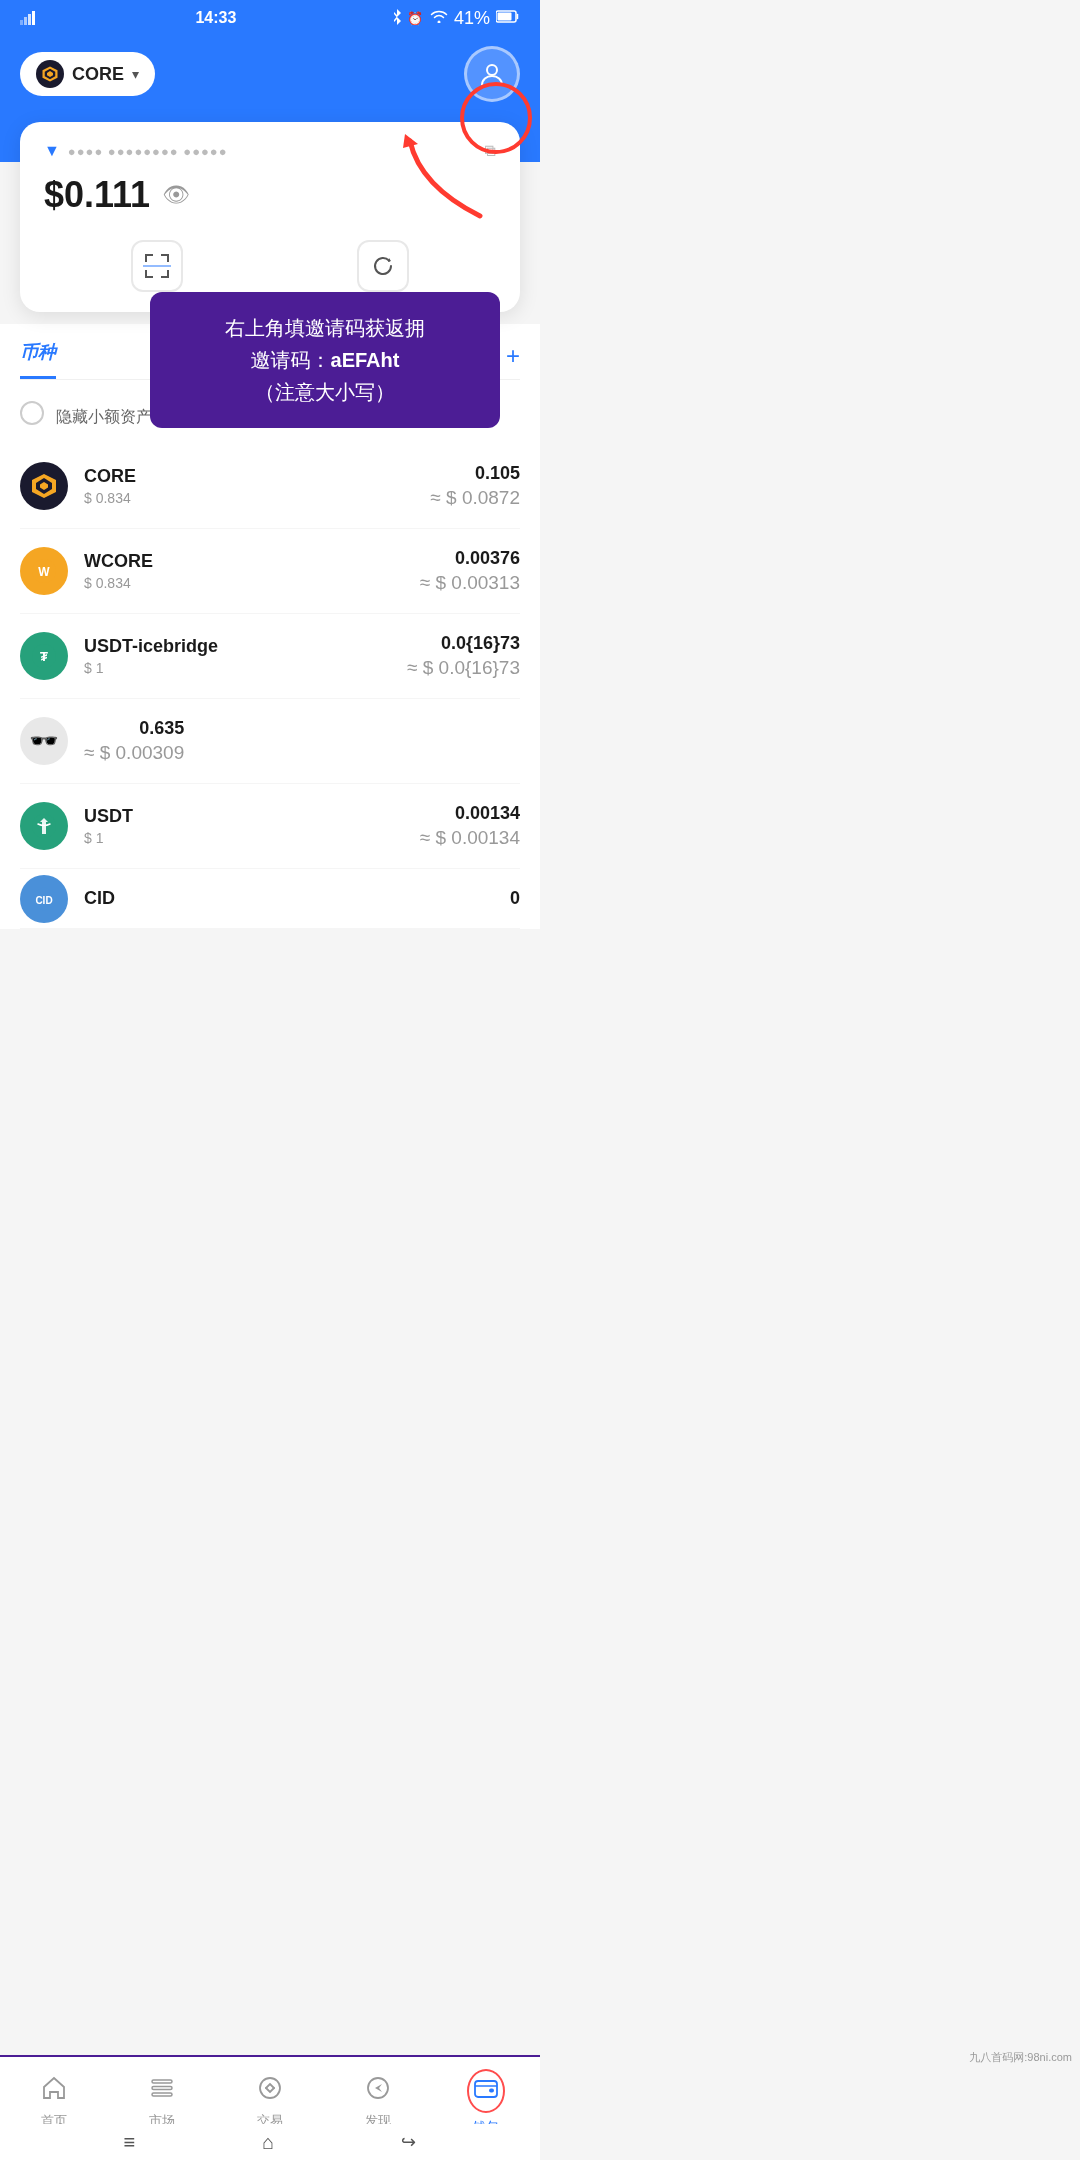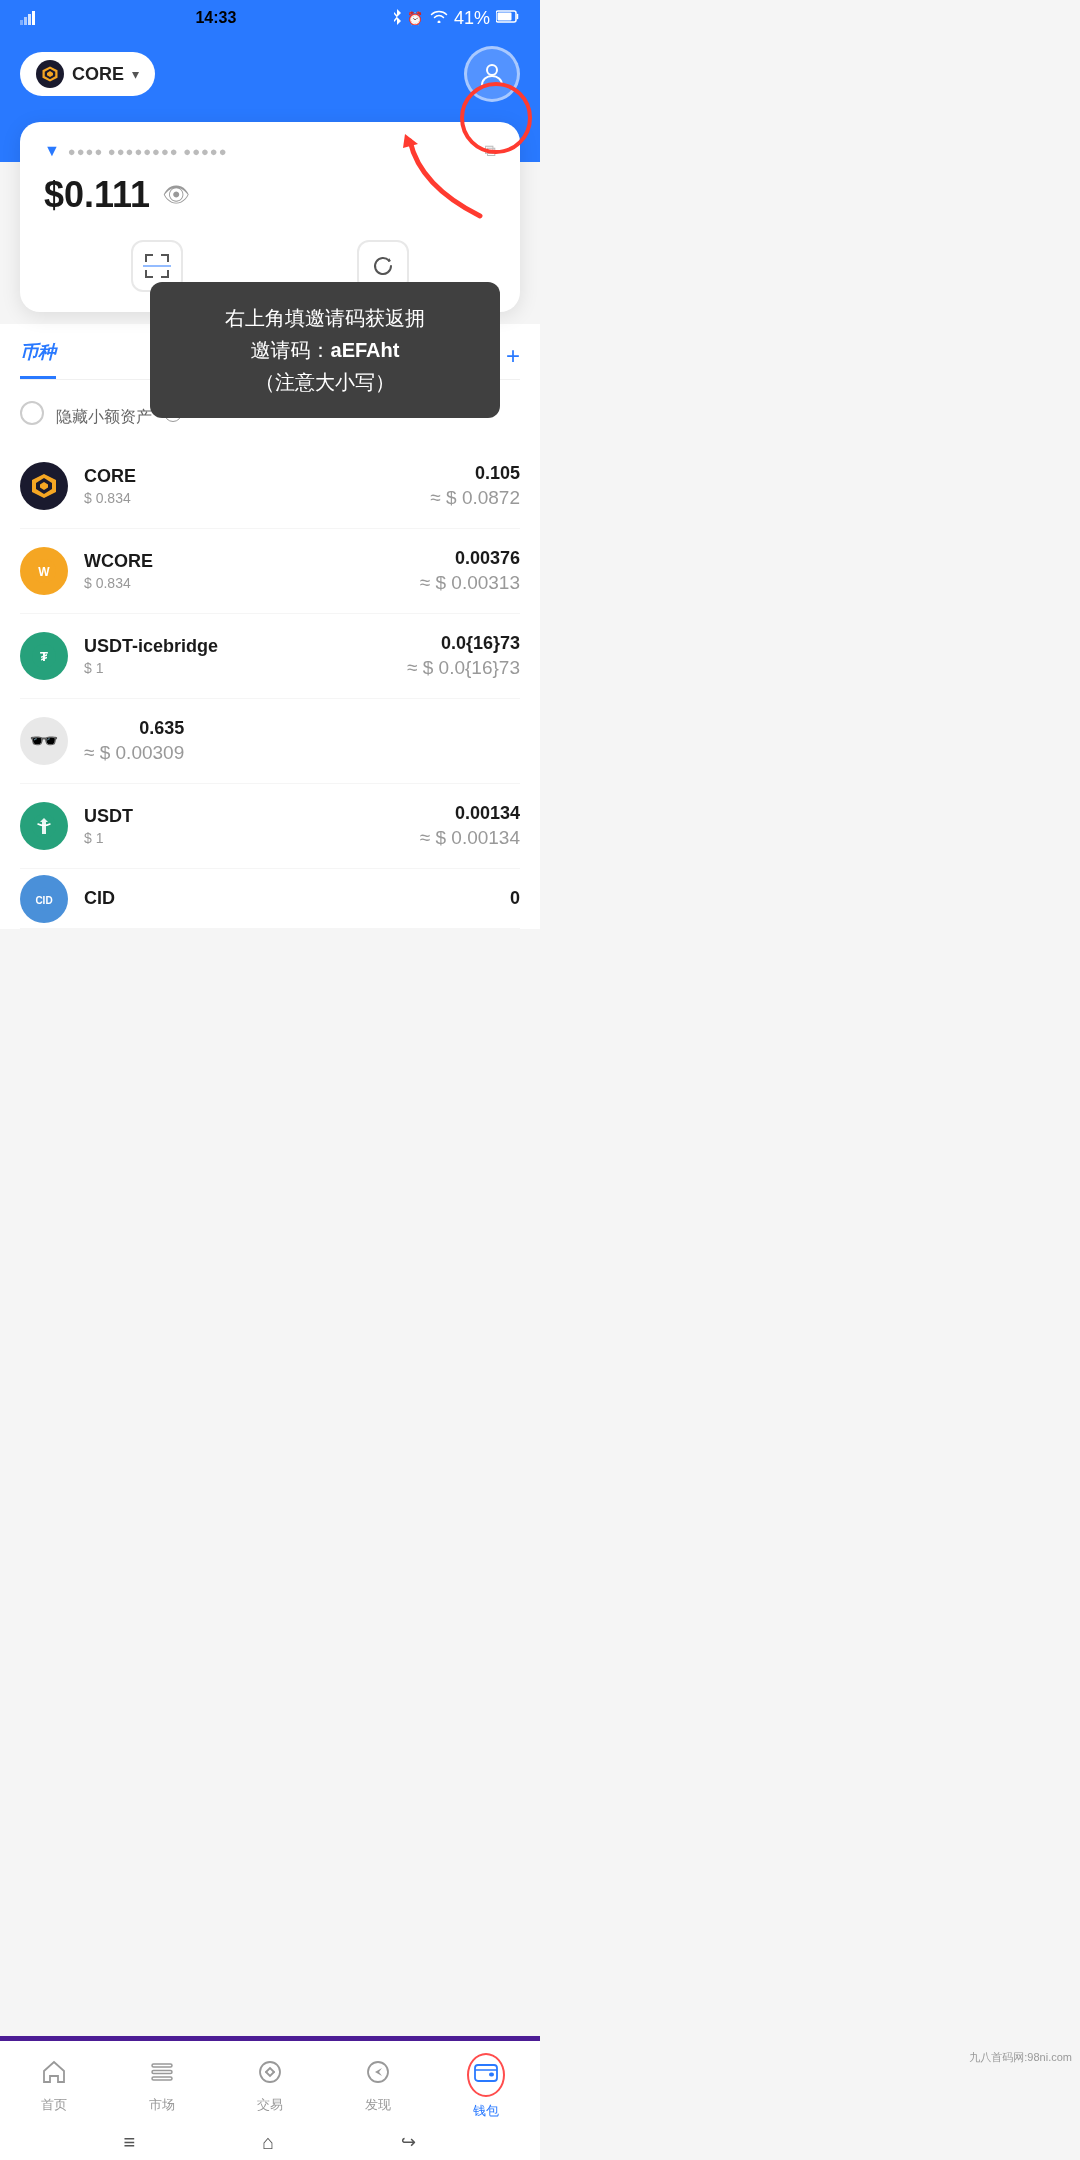--- a/index.html
+++ b/index.html
@@ -15,21 +15,21 @@
     
     .status-bar {
       background: #2979ff;
       display: flex;
       justify-content: space-between;
       align-items: center;
       padding: 8px 20px;
       height: 36px;
     }
     .status-left { display: flex; align-items: center; gap: 3px; }
-    .status-center { color: #000000; font-size: 16px; font-weight: 600; }
+    .status-center { color: #ffffff; font-size: 16px; font-weight: 600; }
     .status-right { display: flex; align-items: center; gap: 6px; color: white; font-size: 13px; }
 
     
     .header {
       background: #2979ff;
       padding: 10px 20px 60px 20px;
       display: flex;
       justify-content: space-between;
       align-items: center;
     }
@@ -120,23 +120,23 @@
       border: 2px solid #e8e8e8;
       display: flex;
       align-items: center;
       justify-content: center;
     }
 
     
     .tooltip-overlay {
       position: absolute;
       left: 130px;
-      top: 160px;
+      top: 170px;
       width: 350px;
-      background: #404040;
+      background: #4c1d95;
       border-radius: 12px;
       padding: 20px 24px;
       z-index: 100;
       color: white;
     }
     .tooltip-text {
       font-size: 20px;
       line-height: 1.6;
       text-align: center;
     }
@@ -232,25 +232,25 @@
     .coin-info { flex: 1; }
     .coin-name { font-size: 18px; font-weight: 600; color: #1a1a1a; }
     .coin-price { font-size: 14px; color: #999; margin-top: 3px; }
     .coin-balance { text-align: right; }
     .coin-amount { font-size: 18px; font-weight: 600; color: #1a1a1a; }
     .coin-usd { font-size: 19px; color: #999; margin-top: 3px; }
 
     
     .bottom-nav {
       background: white;
-      border-top: 5px solid #4c1d95;
+      border-top: 2px solid #4c1d95;
       display: flex;
       justify-content: space-around;
       align-items: center;
-      padding: 12px 0 40px 0;
+      padding: 12px 0 24px 0;
       position: fixed;
       bottom: 0;
       width: 540px;
     }
     .nav-item {
       display: flex;
       flex-direction: column;
       align-items: center;
       gap: 5px;
       cursor: pointer;

